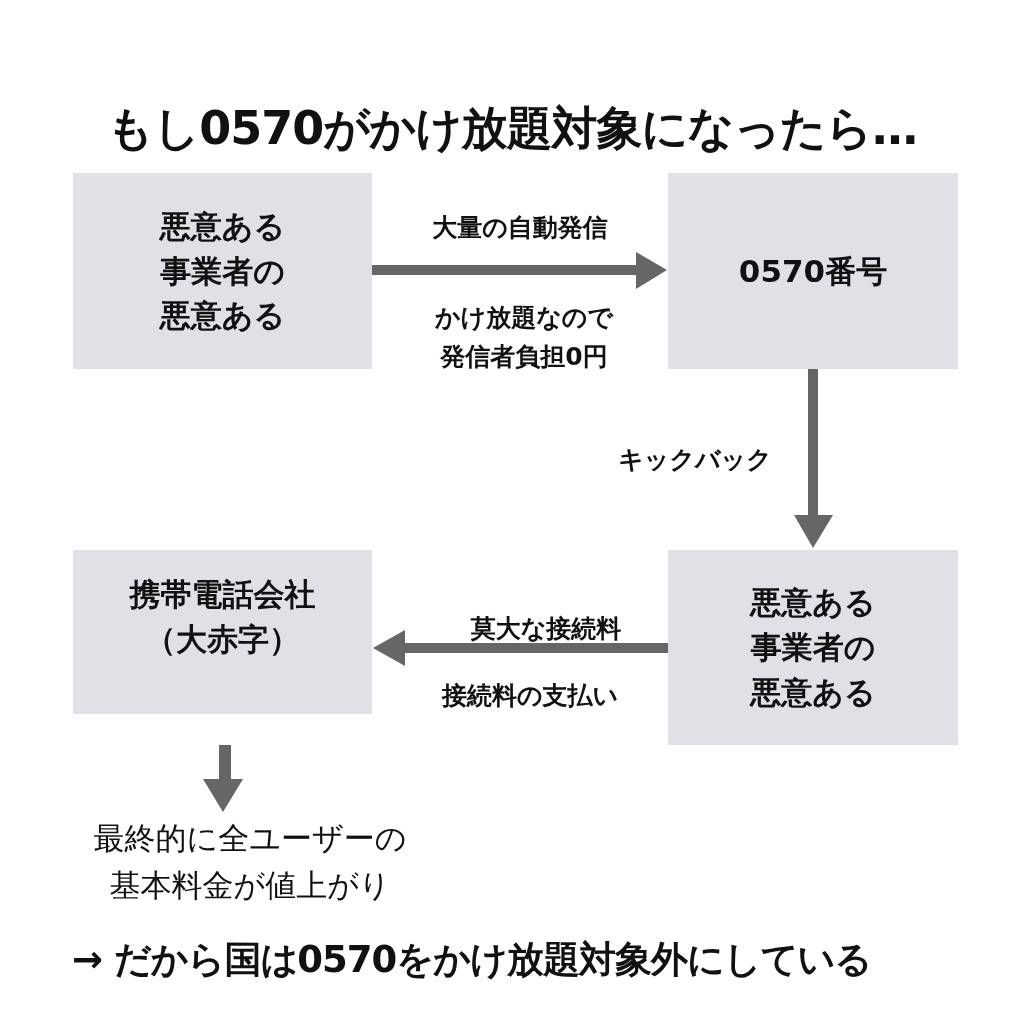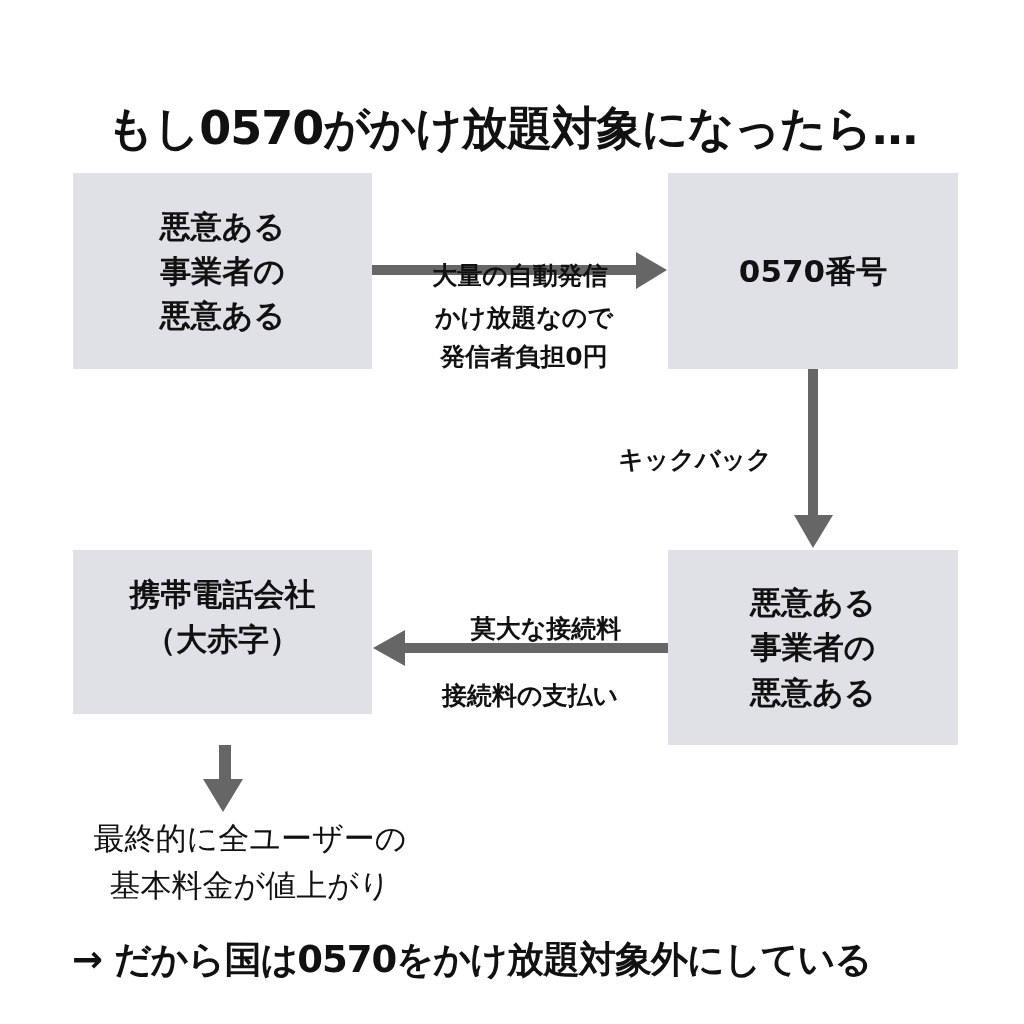--- a/index.html
+++ b/index.html
@@ -82,21 +82,21 @@
       <polygon points="405,630 373,648 405,666"></polygon>
     </g>
 
     <g>
       <rect x="219" y="745" width="12" height="35"></rect>
       <polygon points="203,779 243,779 223,812"></polygon>
     </g>
   </g>
 </svg>
 
-<div class="label" style="left:372px; top:209px; width:296px;margin-top:48px;">
+<div class="label" style="left:372px; top:209px; width:296px;">
   <span>大量の自動発信</span>
 </div>
 <div class="label" style="left:372px; top:299px; width:304px;">
   <span>かけ放題なので</span>
   <span>発信者負担0円</span>
 </div>
 <div class="label" style="left:590px; top:441px; width:210px;">
   <span>キックバック</span>
 </div>
 <div class="label" style="left:372px; top:610px; width:348px;text-align:center;">

